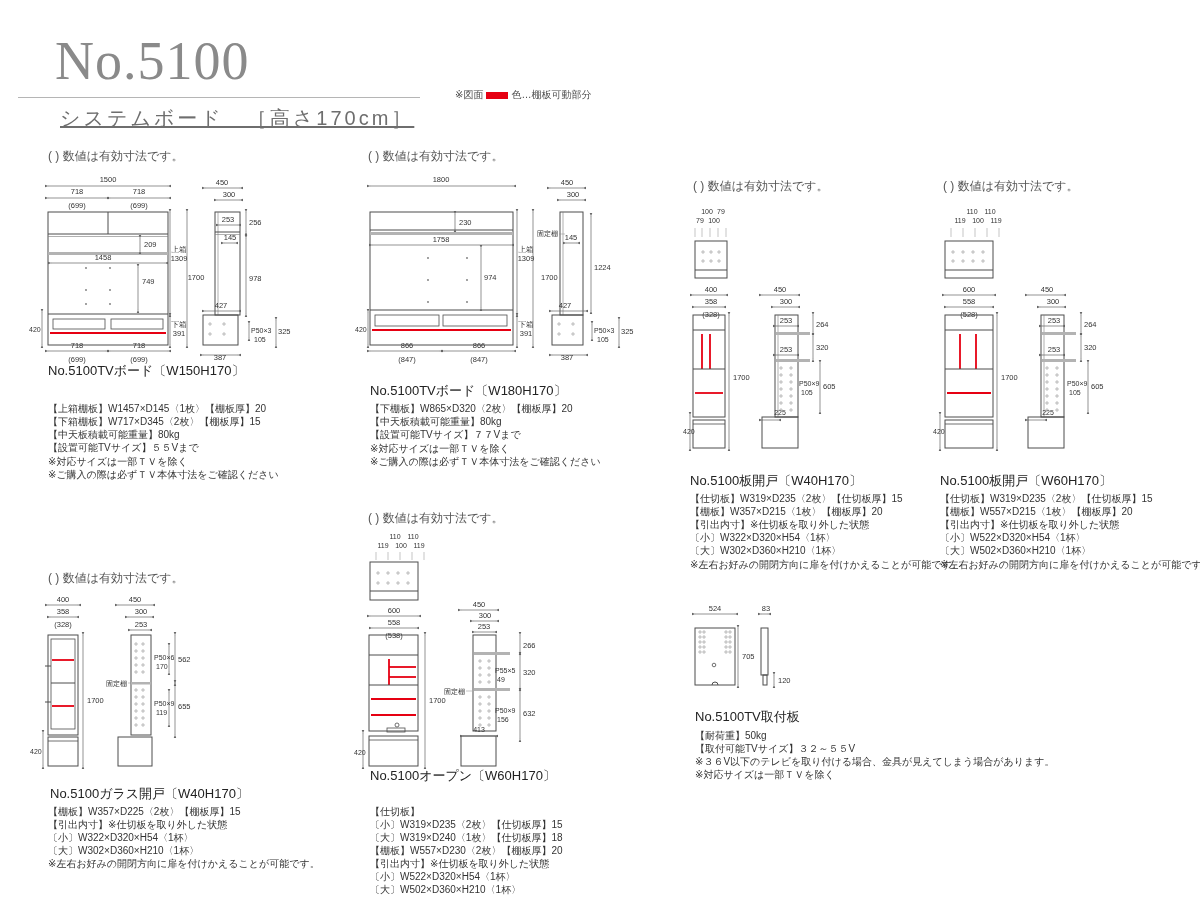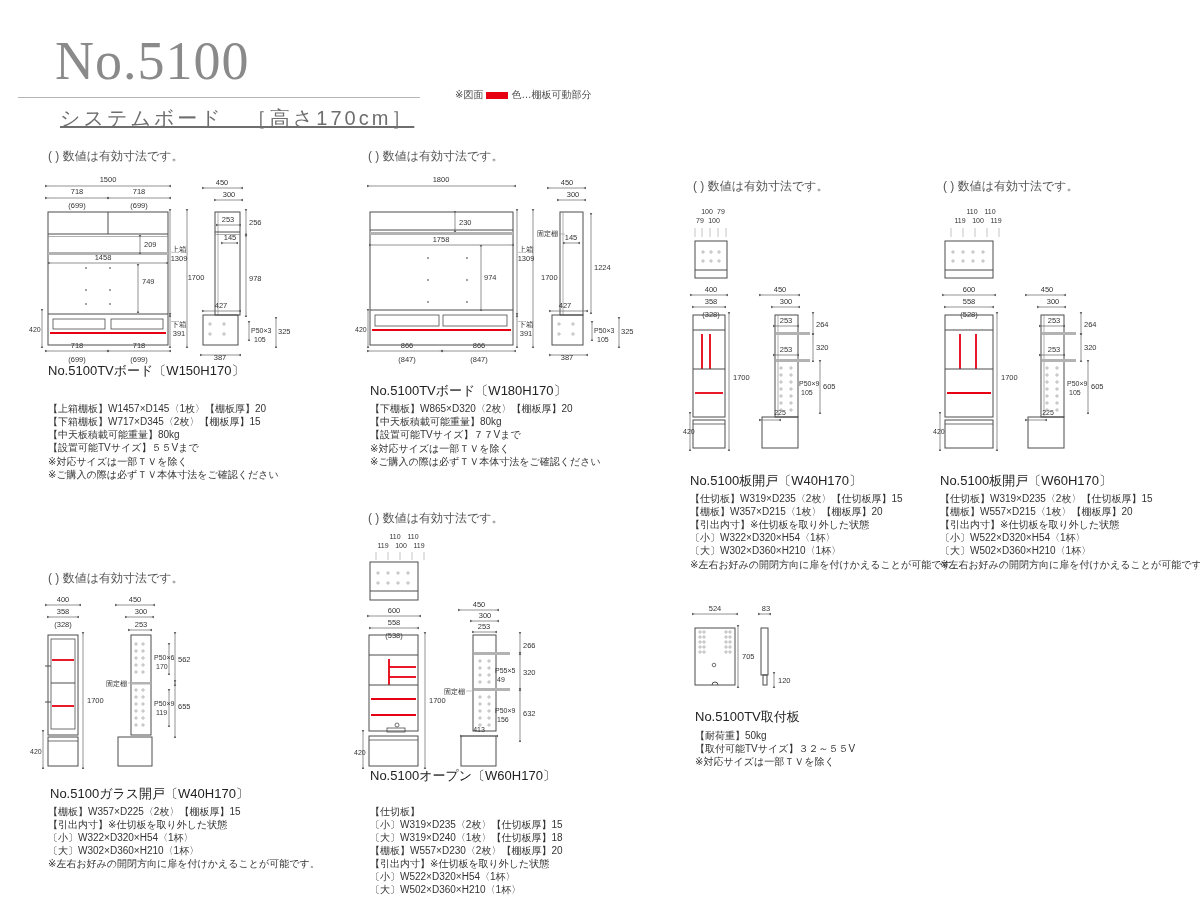--- a/index.html
+++ b/index.html
@@ -672,14 +672,15 @@
       </g>
     <g></g>
   </svg>
 </div>
 <div class="figcap" style="left:695px;top:708px">No.5100TV取付板</div>
 <div class="specs" style="left:695px;top:729px">
     <div class="spec-line">【耐荷重】50kg</div>
     <div class="spec-line">【取付可能TVサイズ】３２～５５V</div>
   </div>
 <div class="specs" style="left:695px;top:755px">
+    <div class="spec-line">※３６V以下のテレビを取り付ける場合、金具が見えてしまう場合があります。</div>
     <div class="spec-line">※対応サイズは一部ＴＶを除く</div>
   </div>
 
 </body></html>

